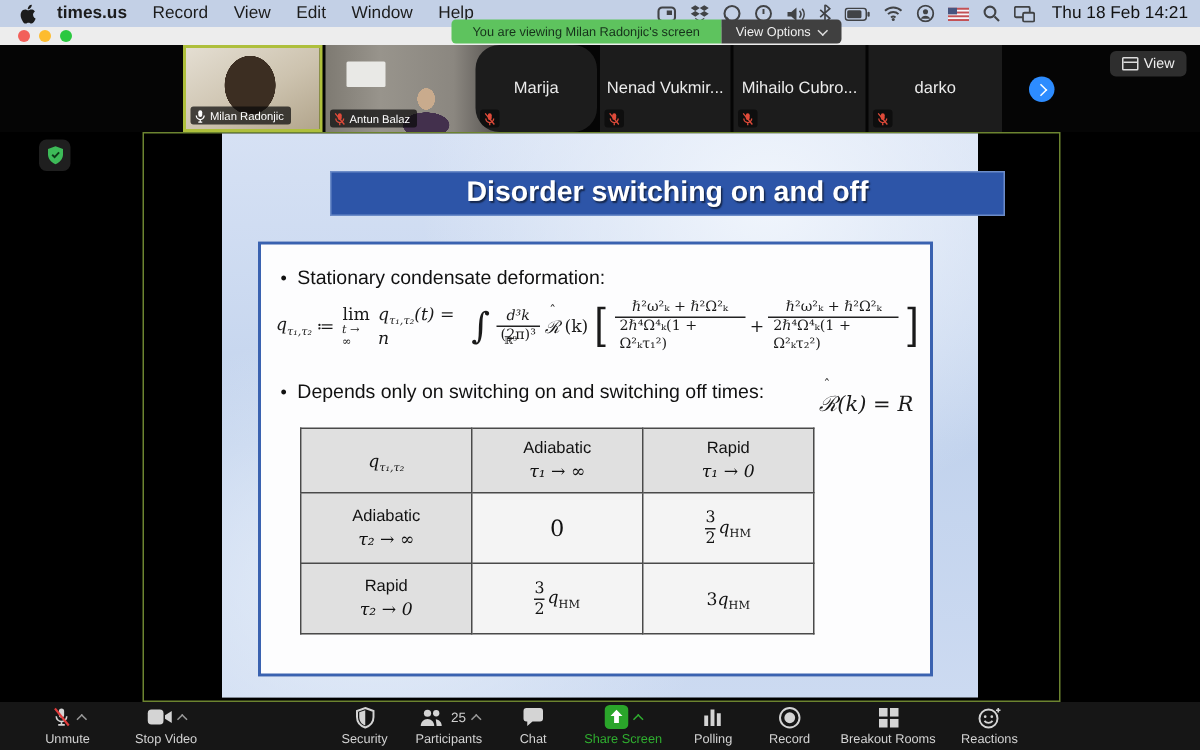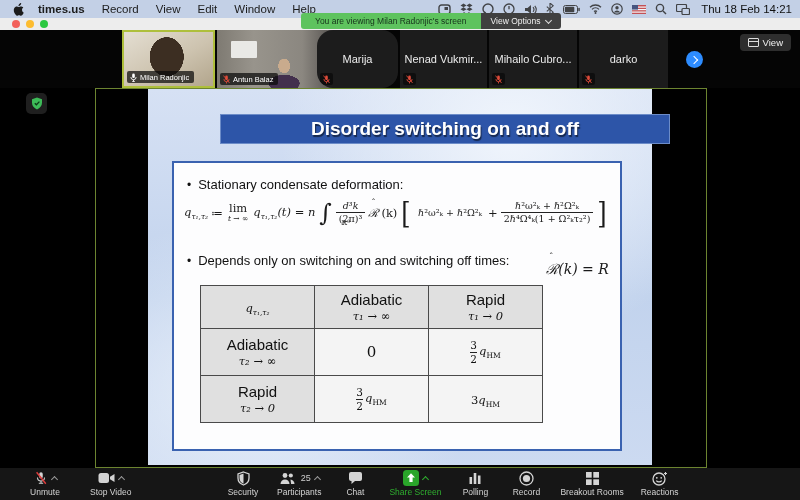--- a/index.html
+++ b/index.html
@@ -94,21 +94,21 @@
   .bracket{font-size:30px;font-weight:200;line-height:.9;font-family:"DejaVu Serif",serif;transform:scaleX(.8);}
   .side-eq{position:absolute;left:372px;top:96px;font-size:14px;}
 
   
   table.qtable{position:absolute;left:26px;top:122px;border-collapse:collapse;}
   .qtable td{border:1.5px solid #4a4a4a;text-align:center;vertical-align:middle;}
   .qtable .hd{background:#e0e0e0;}
   .qtable .bd{background:#f4f4f4;}
   .qtable td{width:111px;height:44px;}
   .qtable tr:first-child td{height:40px;}
-  .cell-label{font-size:15px;color:#111;line-height:1.25;}
+  .cell-label{font-size:11px;color:#111;line-height:1.25;}
   .cell-math{font-family:"DejaVu Serif",serif;font-size:11.5px;color:#111;}
   .zero{font-size:15px;}
   .qhm-sub{font-size:7.5px;vertical-align:-3px;font-style:normal;}
   .cellfrac{display:inline-flex;flex-direction:column;line-height:1.2;font-size:10.5px;vertical-align:middle;margin-right:2px;}
   .cellfrac .den{border-top:.8px solid #222;}
 
   
   .toolbar{position:absolute;left:0;top:468px;width:800px;height:32px;background:#161616;z-index:30;}
   .tb-group-left{position:absolute;left:28px;top:2px;display:flex;gap:28px;}
   .tb-group-center{position:absolute;left:226px;top:2px;display:flex;gap:17px;}
@@ -339,20 +339,21 @@
           <span class="intwrap"><span>∫</span><span class="intsub">ℝ³</span></span>
           <span class="frac">
             <span class="num mi">d³k</span>
             <span class="den">(2π)³</span>
           </span>
           <span class="rhat"><span class="hat">ˆ</span><span class="mi">ℛ</span></span>
           <span>(k)</span>
           <span class="bracket">[</span>
           <span class="frac">
             <span class="num">ℏ²ω²ₖ + ℏ²Ω²ₖ</span>
+            <span class="den">2ℏ⁴Ω⁴ₖ(1 + Ω²ₖτ₁²)</span>
           </span>
           <span>+</span>
           <span class="frac">
             <span class="num">ℏ²ω²ₖ + ℏ²Ω²ₖ</span>
             <span class="den">2ℏ⁴Ω⁴ₖ(1 + Ω²ₖτ₂²)</span>
           </span>
           <span class="bracket">]</span>
         </div>
 
         <div class="bullet-line b2">

